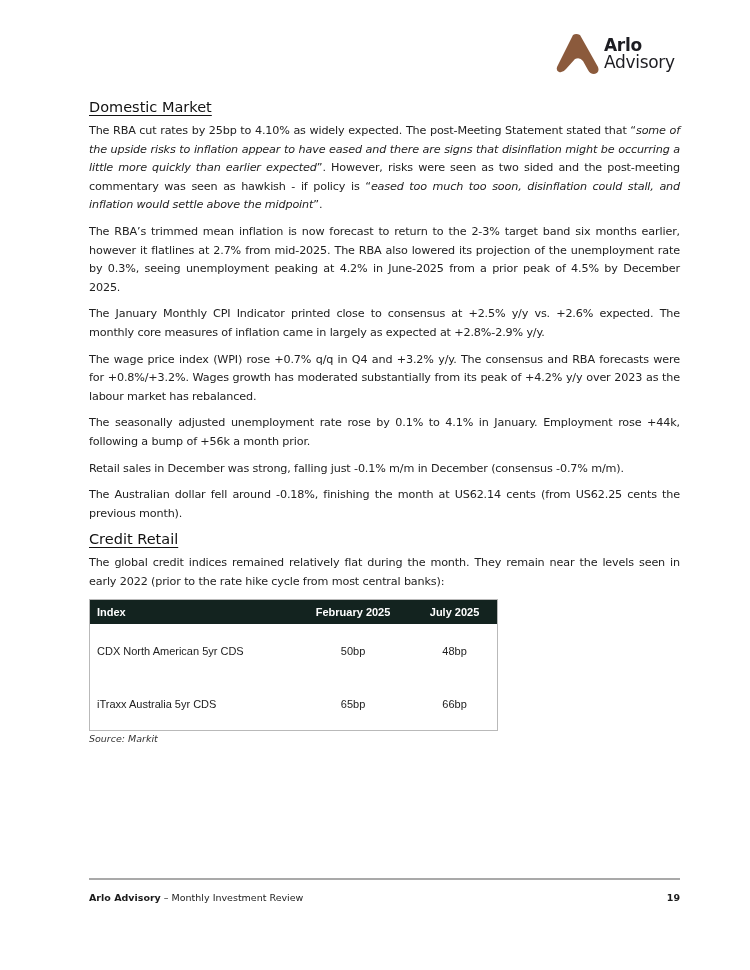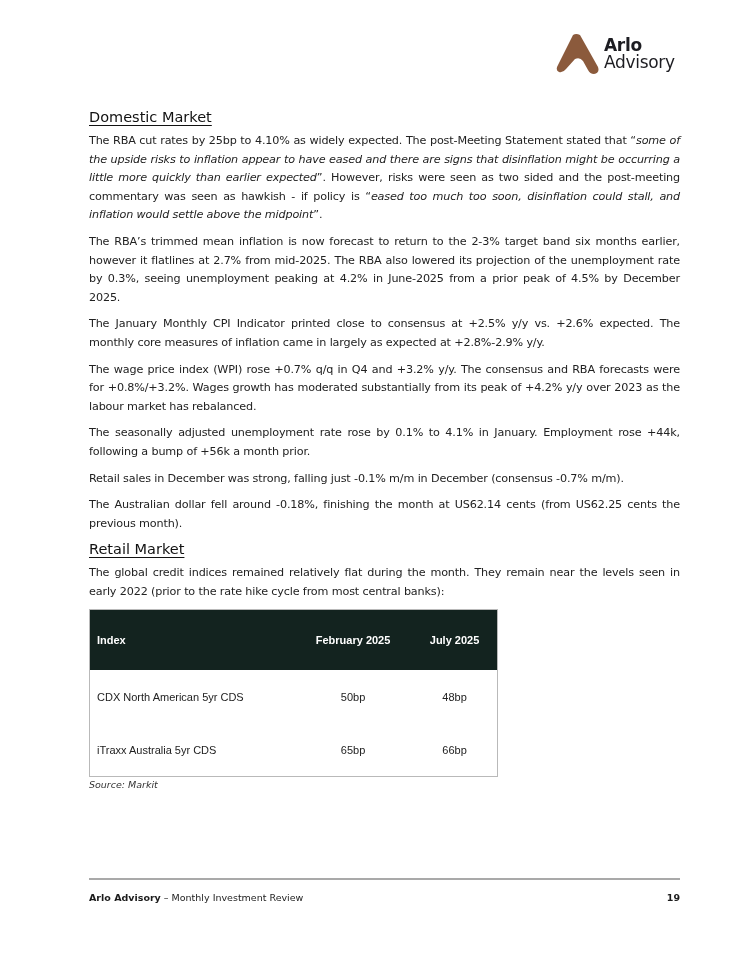--- a/index.html
+++ b/index.html
@@ -3,30 +3,30 @@
 <meta charset="utf-8">
 <style>
   html, body { margin:0; padding:0; background:#ffffff; }
   body { width:750px; height:970px; position:relative; overflow:hidden;
          font-family:"DejaVu Sans", sans-serif; color:#1c1c1c; }
   .logo { position:absolute; left:556px; top:33px; display:flex; align-items:center; }
   .logo svg { width:44px; height:42px; }
   .logo-text { margin-left:4px; line-height:17px; }
   .logo-text .l1 { font-size:17px; font-weight:bold; color:#1d1d22; letter-spacing:-0.3px; }
   .logo-text .l2 { font-size:17px; color:#1d1d22; letter-spacing:-0.3px; }
-  .content { position:absolute; left:89px; top:109px; width:591px; }
+  .content { position:absolute; left:89px; top:99px; width:591px; }
   h2 { font-size:14.5px; font-weight:normal; text-decoration:underline; margin:0 0 7px 0;
        text-underline-offset:3px; color:#111; }
   p { font-size:11.2px; line-height:18.6px; text-align:justify; margin:0 0 8px 0; color:#222;
       letter-spacing:-0.15px; }
   p em { font-style:italic; }
   .h2-credit { margin-top:6px; }
   table { border-collapse:collapse; width:409px; font-family:"Liberation Sans", sans-serif;
           font-size:11px; border:1px solid #b9b9b9; margin-top:6px; }
-  thead th { background:#13231f; color:#ffffff; font-weight:bold; height:36px; padding:12px 7px; }
+  thead th { background:#13231f; color:#ffffff; font-weight:bold; height:24px; padding:0 7px; }
   thead th:first-child { text-align:left; width:190px; }
   thead th.c { text-align:center; }
   tbody td { height:29px; padding:12px 7px; color:#222; }
   tbody td.c { text-align:center; }
   .source { font-size:9.5px; font-style:italic; color:#333; margin-top:2px; }
   .footer-rule { position:absolute; left:89px; top:878px; width:591px; height:2px; background:#a9a9a9; }
   .footer { position:absolute; left:89px; top:892px; width:591px; font-size:9.5px; display:flex; justify-content:space-between; }
   .footer .brand { font-weight:bold; }
 </style>
 </head>
@@ -46,21 +46,21 @@
 <div class="content">
   <h2>Domestic Market</h2>
   <p><span>The RBA cut rates by 25bp to 4.10% as widely expected. The post-Meeting Statement stated that “</span><em>some of the upside risks to inflation appear to have eased and there are signs that disinflation might be occurring a little more quickly than earlier expected</em><span>”. However, risks were seen as two sided and the post-meeting commentary was seen as hawkish - if policy is “</span><em>eased too much too soon, disinflation could stall, and inflation would settle above the midpoint</em><span>”.</span></p>
   <p>The RBA’s trimmed mean inflation is now forecast to return to the 2-3% target band six months earlier, however it flatlines at 2.7% from mid-2025. The RBA also lowered its projection of the unemployment rate by 0.3%, seeing unemployment peaking at 4.2% in June-2025 from a prior peak of 4.5% by December 2025.</p>
   <p>The January Monthly CPI Indicator printed close to consensus at +2.5% y/y vs. +2.6% expected. The monthly core measures of inflation came in largely as expected at +2.8%-2.9% y/y.</p>
   <p>The wage price index (WPI) rose +0.7% q/q in Q4 and +3.2% y/y. The consensus and RBA forecasts were for +0.8%/+3.2%. Wages growth has moderated substantially from its peak of +4.2% y/y over 2023 as the labour market has rebalanced.</p>
   <p>The seasonally adjusted unemployment rate rose by 0.1% to 4.1% in January. Employment rose +44k, following a bump of +56k a month prior.</p>
   <p>Retail sales in December was strong, falling just -0.1% m/m in December (consensus -0.7% m/m).</p>
   <p>The Australian dollar fell around -0.18%, finishing the month at US62.14 cents (from US62.25 cents the previous month).</p>
 
-  <h2 class="h2-credit">Retail Market</h2>
+  <h2 class="h2-credit">Credit Retail</h2>
   <p>The global credit indices remained relatively flat during the month. They remain near the levels seen in early 2022 (prior to the rate hike cycle from most central banks):</p>
 
   <table>
     <thead>
       <tr>
         <th>Index</th>
         <th class="c">February 2025</th>
         <th class="c">July 2025</th>
       </tr>
     </thead>

